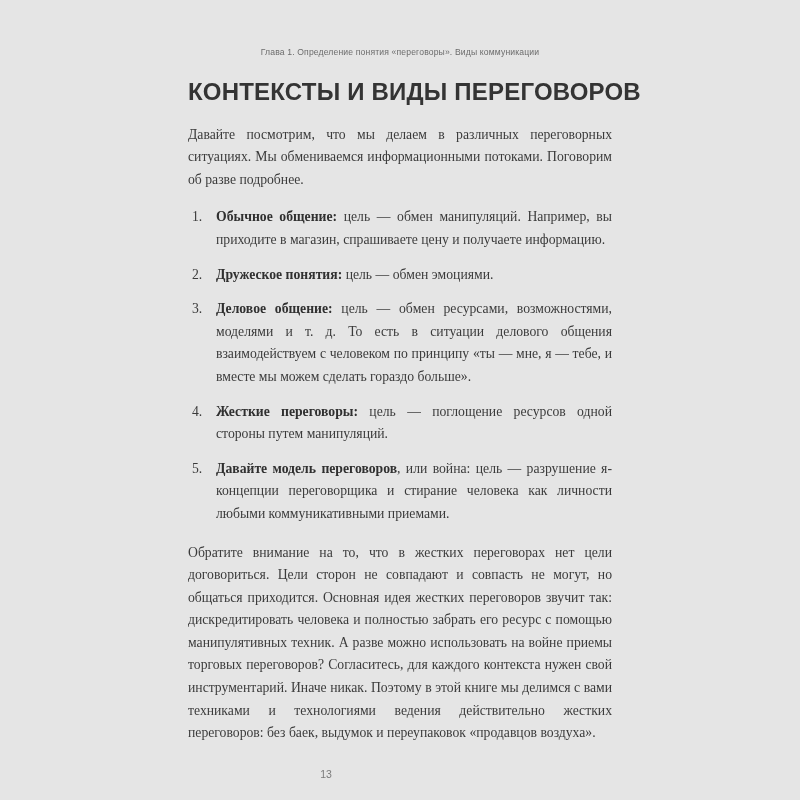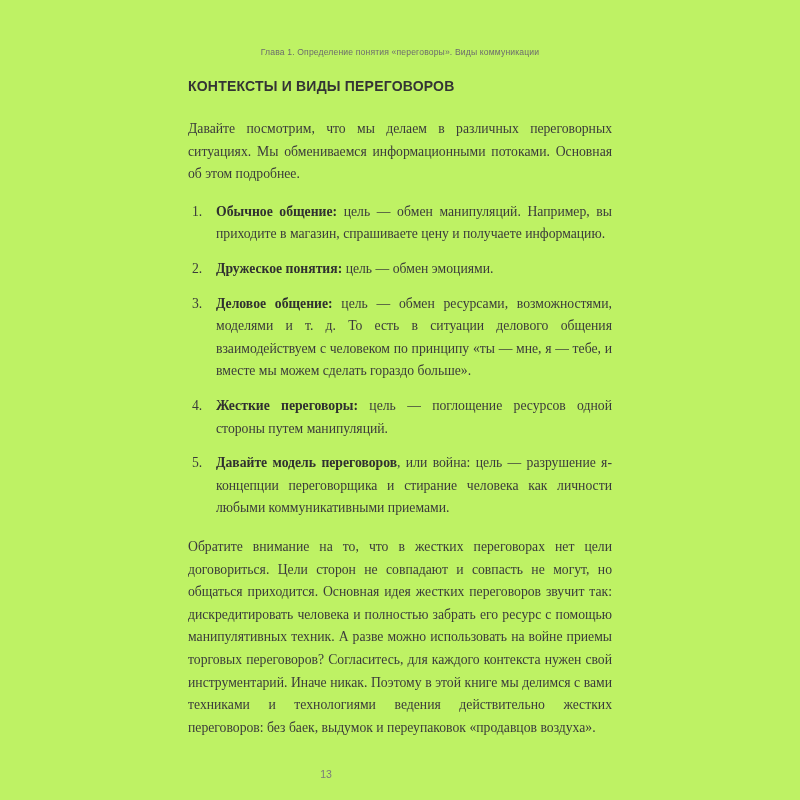--- a/index.html
+++ b/index.html
@@ -16,21 +16,21 @@
     color: #3a3a3a;
     -webkit-font-smoothing: antialiased;
   }
 
   .page {
     position: absolute;
     left: 0;
     top: 0;
     width: 800px;
     height: 800px;
-    background: #bef264;
+    background: #e5e5e5;
   }
 
   
   .running-header {
     position: absolute;
     left: 0;
     top: 47px;
     width: 800px;
     text-align: center;
     font-family: "Liberation Sans", "DejaVu Sans", sans-serif;
@@ -43,26 +43,26 @@
   
   .content {
     position: absolute;
     left: 188px;
     top: 78px;
     width: 424px;
   }
 
   .chapter-title {
     font-family: "Liberation Sans", "DejaVu Sans", sans-serif;
-    font-size: 14px;
+    font-size: 24px;
     font-weight: bold;
     letter-spacing: 0.2px;
     color: #343434;
     line-height: 1.15;
-    margin: 0 0 24px 0;
+    margin: 0 0 18px 0;
     white-space: nowrap;
   }
 
   .para {
     font-size: 13.7px;
     line-height: 22.6px;
     text-align: justify;
     text-justify: inter-word;
     margin: 0;
     color: #3b3b3b;
@@ -121,21 +121,21 @@
 <body>
 
 <div class="page">
 
   <div class="running-header">Глава 1. Определение понятия «переговоры». Виды коммуникации</div>
 
   <div class="content">
 
     <h1 class="chapter-title">КОНТЕКСТЫ И ВИДЫ ПЕРЕГОВОРОВ</h1>
 
-    <p class="para para-intro">Давайте посмотрим, что мы делаем в различных переговорных ситуациях. Мы обмениваемся информационными потоками. Основная об этом подробнее.</p>
+    <p class="para para-intro">Давайте посмотрим, что мы делаем в различных переговорных ситуациях. Мы обмениваемся информационными потоками. Поговорим об разве подробнее.</p>
 
     <ol class="numbered-list">
 
       <li class="list-item">
         <span class="item-marker">1.</span>
         <span class="lead-in">Обычное общение:</span><span> цель — обмен манипуляций. Например, вы приходите в магазин, спрашиваете цену и получаете информацию.</span>
       </li>
 
       <li class="list-item">
         <span class="item-marker">2.</span>

